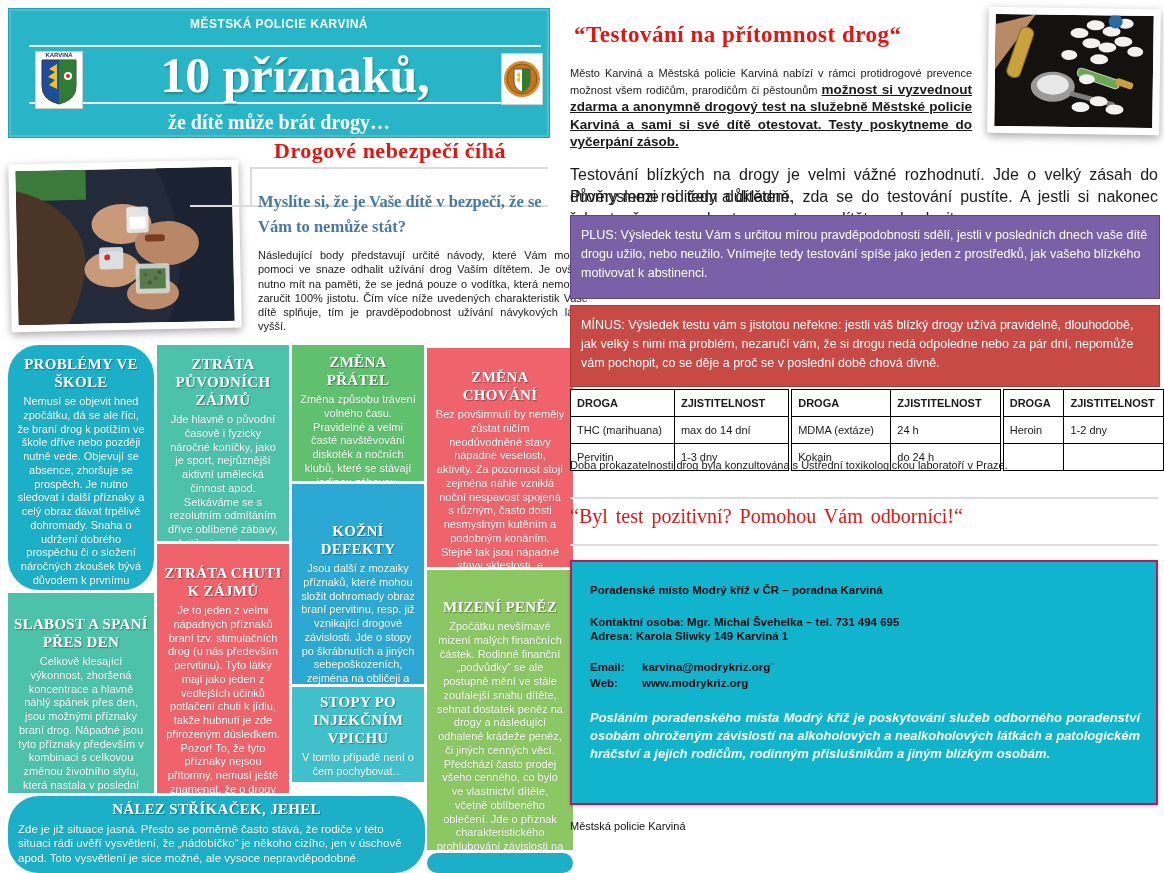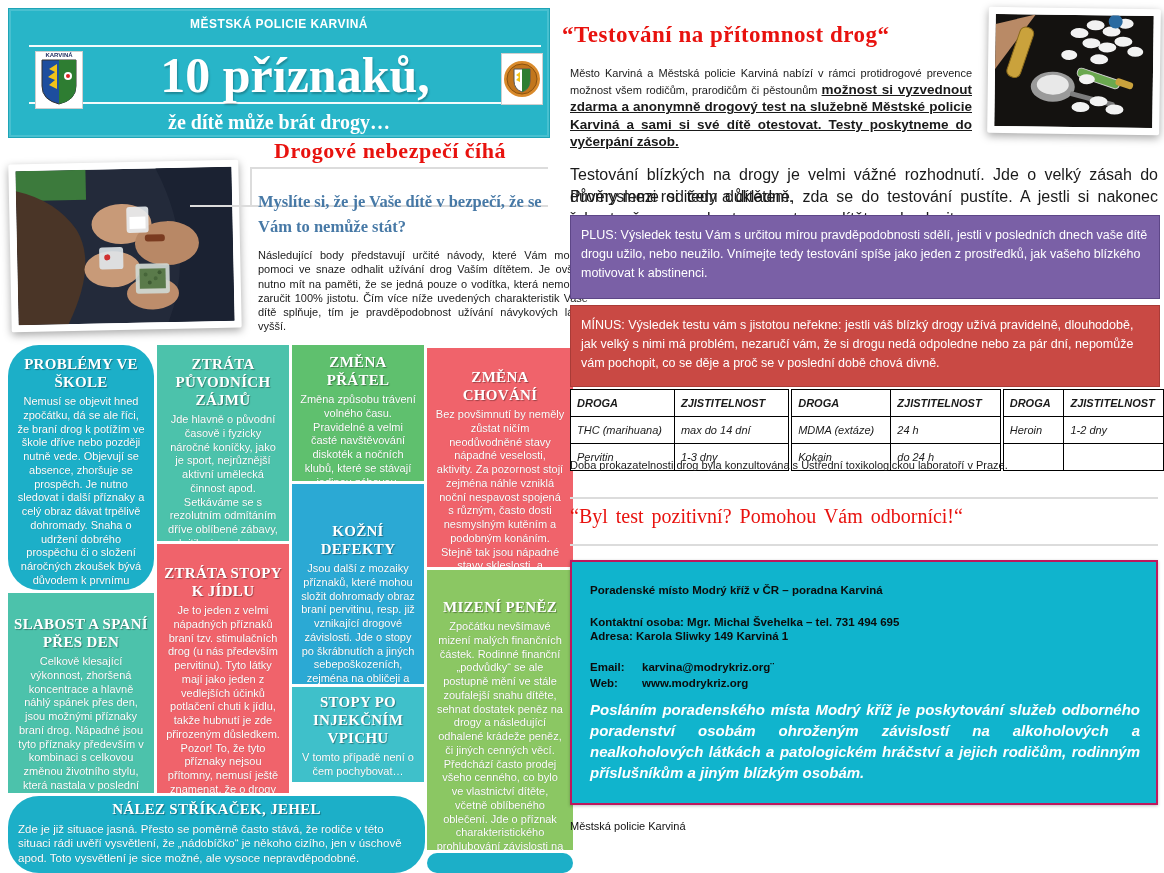--- a/index.html
+++ b/index.html
@@ -41,46 +41,46 @@
   .bg-cyan{background:#1cafc8;border-radius:31px;}
   .bg-tealgreen{background:#4cc2ab;}
   .bg-red{background:#f0636b;}
   .bg-green{background:#5fc06e;}
   .bg-blue{background:#2ba9d4;}
   .bg-ltteal{background:#3fc0ca;}
   .bg-ltgreen{background:#8bc763;}
   #box-nalez p{text-align:left;margin:2px 10px;font-size:11.5px;}
 
   
-  #testing-title{left:562px;top:22px;width:420px;color:#e8120e;
+  #testing-title{left:574px;top:22px;width:420px;color:#e8120e;
     font-family:"Liberation Serif",serif;font-weight:bold;font-size:23px;letter-spacing:.5px;}
   #testing-intro{left:570px;top:55px;width:402px;font-size:11px;line-height:1.35;text-align:justify;}
   #testing-intro .u-part{font-weight:bold;font-size:13.5px;text-decoration:underline;line-height:1.3;}
   .rp-para{left:570px;width:588px;font-size:16px;line-height:1.35;text-align:justify;}
 
   .note-box{left:570px;width:568px;color:#fff;font-size:12.5px;line-height:1.5;padding:10px;}
   #plus-box{top:215px;height:62px;background:#7a60a6;border:1px solid #5d4687;}
   #minus-box{top:305px;height:60px;background:#c94944;border:1px solid #a93b37;}
 
-  #drug-table{left:570px;top:389px;display:flex;gap:2px;font-style:italic;}
+  #drug-table{left:570px;top:389px;display:flex;gap:2px;}
   #drug-table table{border-collapse:collapse;background:#fff;}
   #drug-table td,#drug-table th{border:1px solid #000;font-size:11px;text-align:left;
     padding:4px 6px;height:18px;vertical-align:middle;}
   #drug-table th{font-weight:bold;}
   #table-caption{left:570px;top:459px;width:588px;font-size:11px;}
 
   #help-heading{left:570px;top:505px;width:588px;color:#e8120e;
     font-family:"Liberation Serif",serif;font-weight:normal;font-size:20px;word-spacing:3px;}
 
   #contact-box{left:570px;top:560px;width:584px;height:241px;background:#10b4cd;
     border:2px solid #be185d;box-shadow:0 1px 3px rgba(0,0,0,.25);}
   #contact-box .line{margin:0 0 2px 18px;font-size:11.5px;font-weight:bold;color:#0b0b0b;}
   #contact-box .lbl{display:inline-block;width:52px;}
-  #mission-text{margin:10px 16px 0 18px;color:#fff;font-weight:bold;font-style:italic;
-    font-size:15px;line-height:1.4;text-align:justify;}
+  #mission-text{margin:20px 16px 0 18px;color:#fff;font-weight:bold;font-style:italic;
+    font-size:13px;line-height:1.4;text-align:justify;}
   #footer-text{left:570px;top:820px;font-size:11px;color:#111;}
 </style>
 </head>
 <body>
 
 <div id="page">
 
   <div class="abs" id="header-banner">
     <div id="police-label">MĚSTSKÁ POLICIE KARVINÁ</div>
     <div class="hdr-line" style="top:36px;"></div>
@@ -150,21 +150,21 @@
   <div class="cell bg-tealgreen" style="left:8px;top:593px;width:146px;height:200px;">
     <h3 style="margin-top:22px;">SLABOST A SPANÍ PŘES DEN</h3>
     <p>Celkově klesající výkonnost, zhoršená koncentrace a hlavně náhlý spánek přes den, jsou možnými příznaky braní drog. Nápadné jsou tyto příznaky především v kombinaci s celkovou změnou životního stylu, která nastala v poslední době.</p>
   </div>
 
   <div class="cell bg-tealgreen" style="left:157px;top:345px;width:132px;height:196px;">
     <h3>ZTRÁTA PŮVODNÍCH ZÁJMŮ</h3>
     <p>Jde hlavně o původní časově i fyzicky náročné koníčky, jako je sport, nejrůznější aktivní umělecká činnost apod. Setkáváme se s rezolutním odmítáním dříve oblíbené zábavy, kritika je vedena z pozice „Nemá to cenu“ atd.</p>
   </div>
   <div class="cell bg-red" style="left:157px;top:544px;width:132px;height:249px;">
-    <h3 style="margin-top:20px;">ZTRÁTA STOPY K JÍDLU</h3>
+    <h3 style="margin-top:20px;">ZTRÁTA CHUTI K ZÁJMŮ</h3>
     <p>Je to jeden z velmi nápadných příznaků braní tzv. stimulačních drog (u nás především pervitinu). Tyto látky mají jako jeden z vedlejších účinků potlačení chuti k jídlu, takže hubnutí je zde přirozeným důsledkem. Pozor! To, že tyto příznaky nejsou přítomny, nemusí ještě znamenat, že o drogy nejde.</p>
   </div>
 
   <div class="cell bg-green" style="left:292px;top:345px;width:132px;height:136px;">
     <h3 style="margin-top:8px;">ZMĚNA PŘÁTEL</h3>
     <p>Změna způsobu trávení volného času. Pravidelné a velmi časté navštěvování diskoték a nočních klubů, které se stávají jedinou zábavou, výrazně zvyšuje riziko drogových experimentů.</p>
   </div>
   <div class="cell bg-blue" style="left:292px;top:484px;width:132px;height:200px;">
     <h3 style="margin-top:38px;">KOŽNÍ DEFEKTY</h3>
     <p>Jsou další z mozaiky příznaků, které mohou složit dohromady obraz braní pervitinu, resp. již vznikající drogové závislosti. Jde o stopy po škrábnutích a jiných sebepoškozeních, zejména na obličeji a hřbetech rukou.</p>

